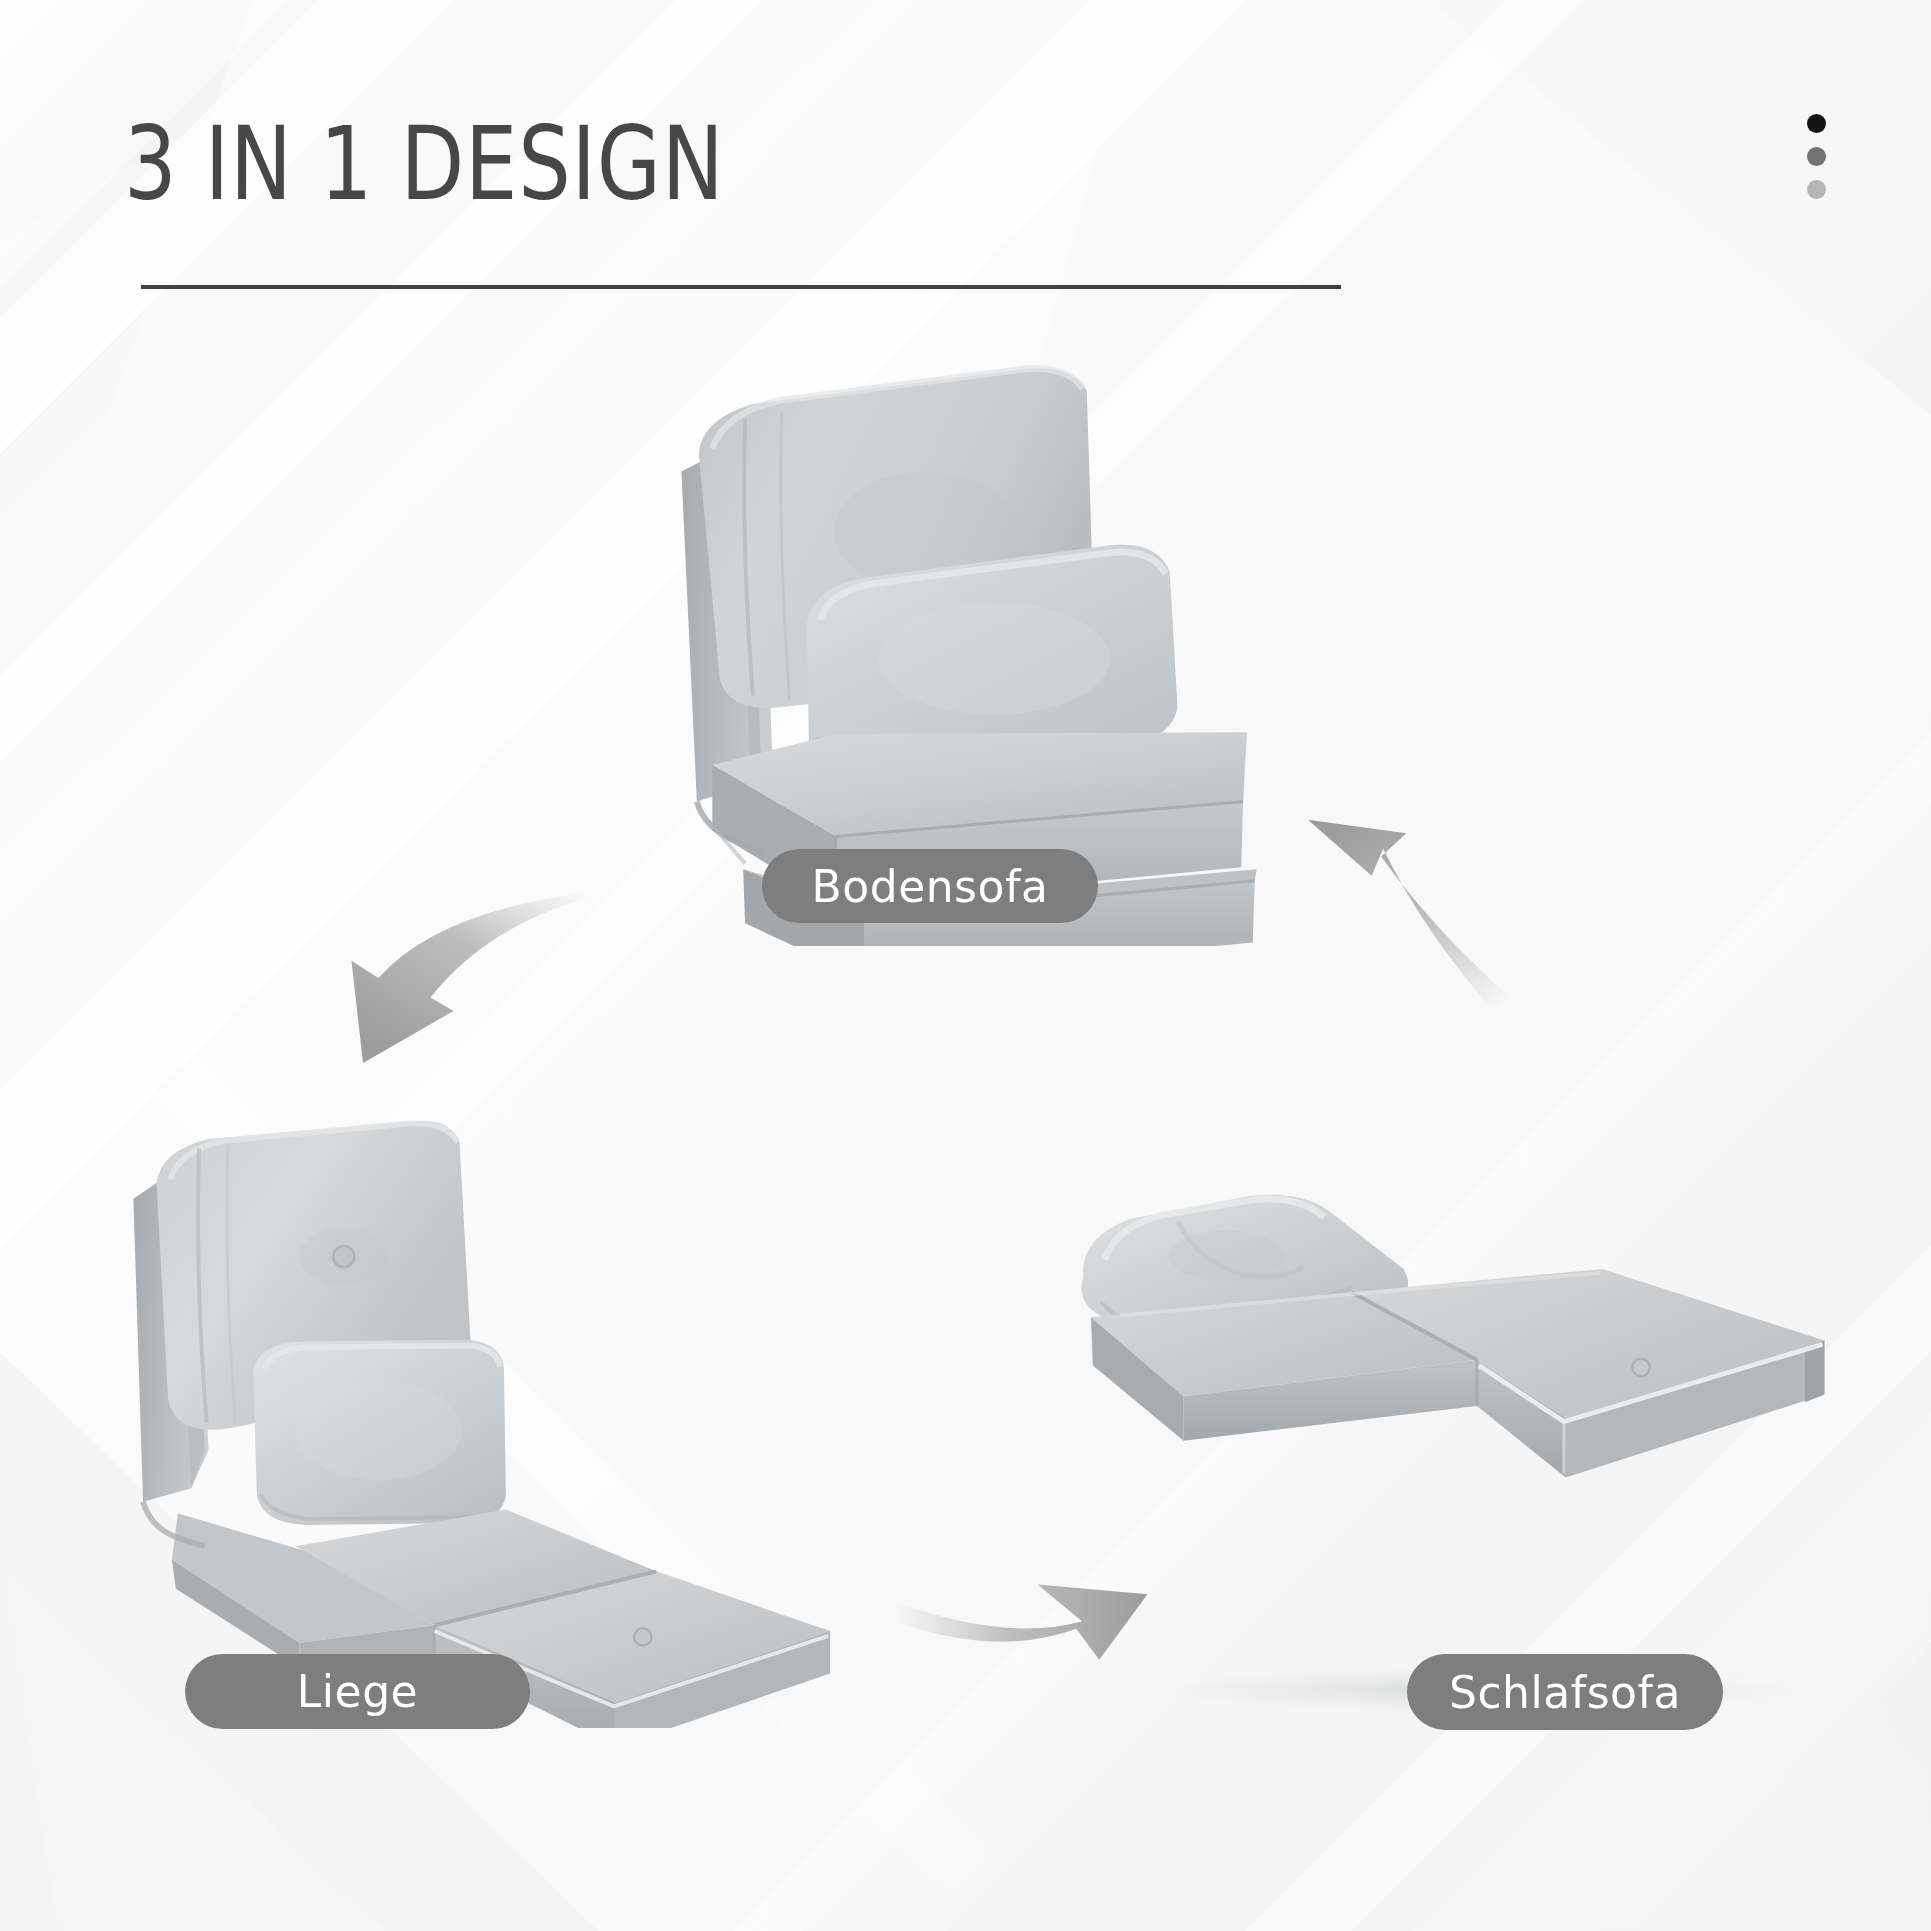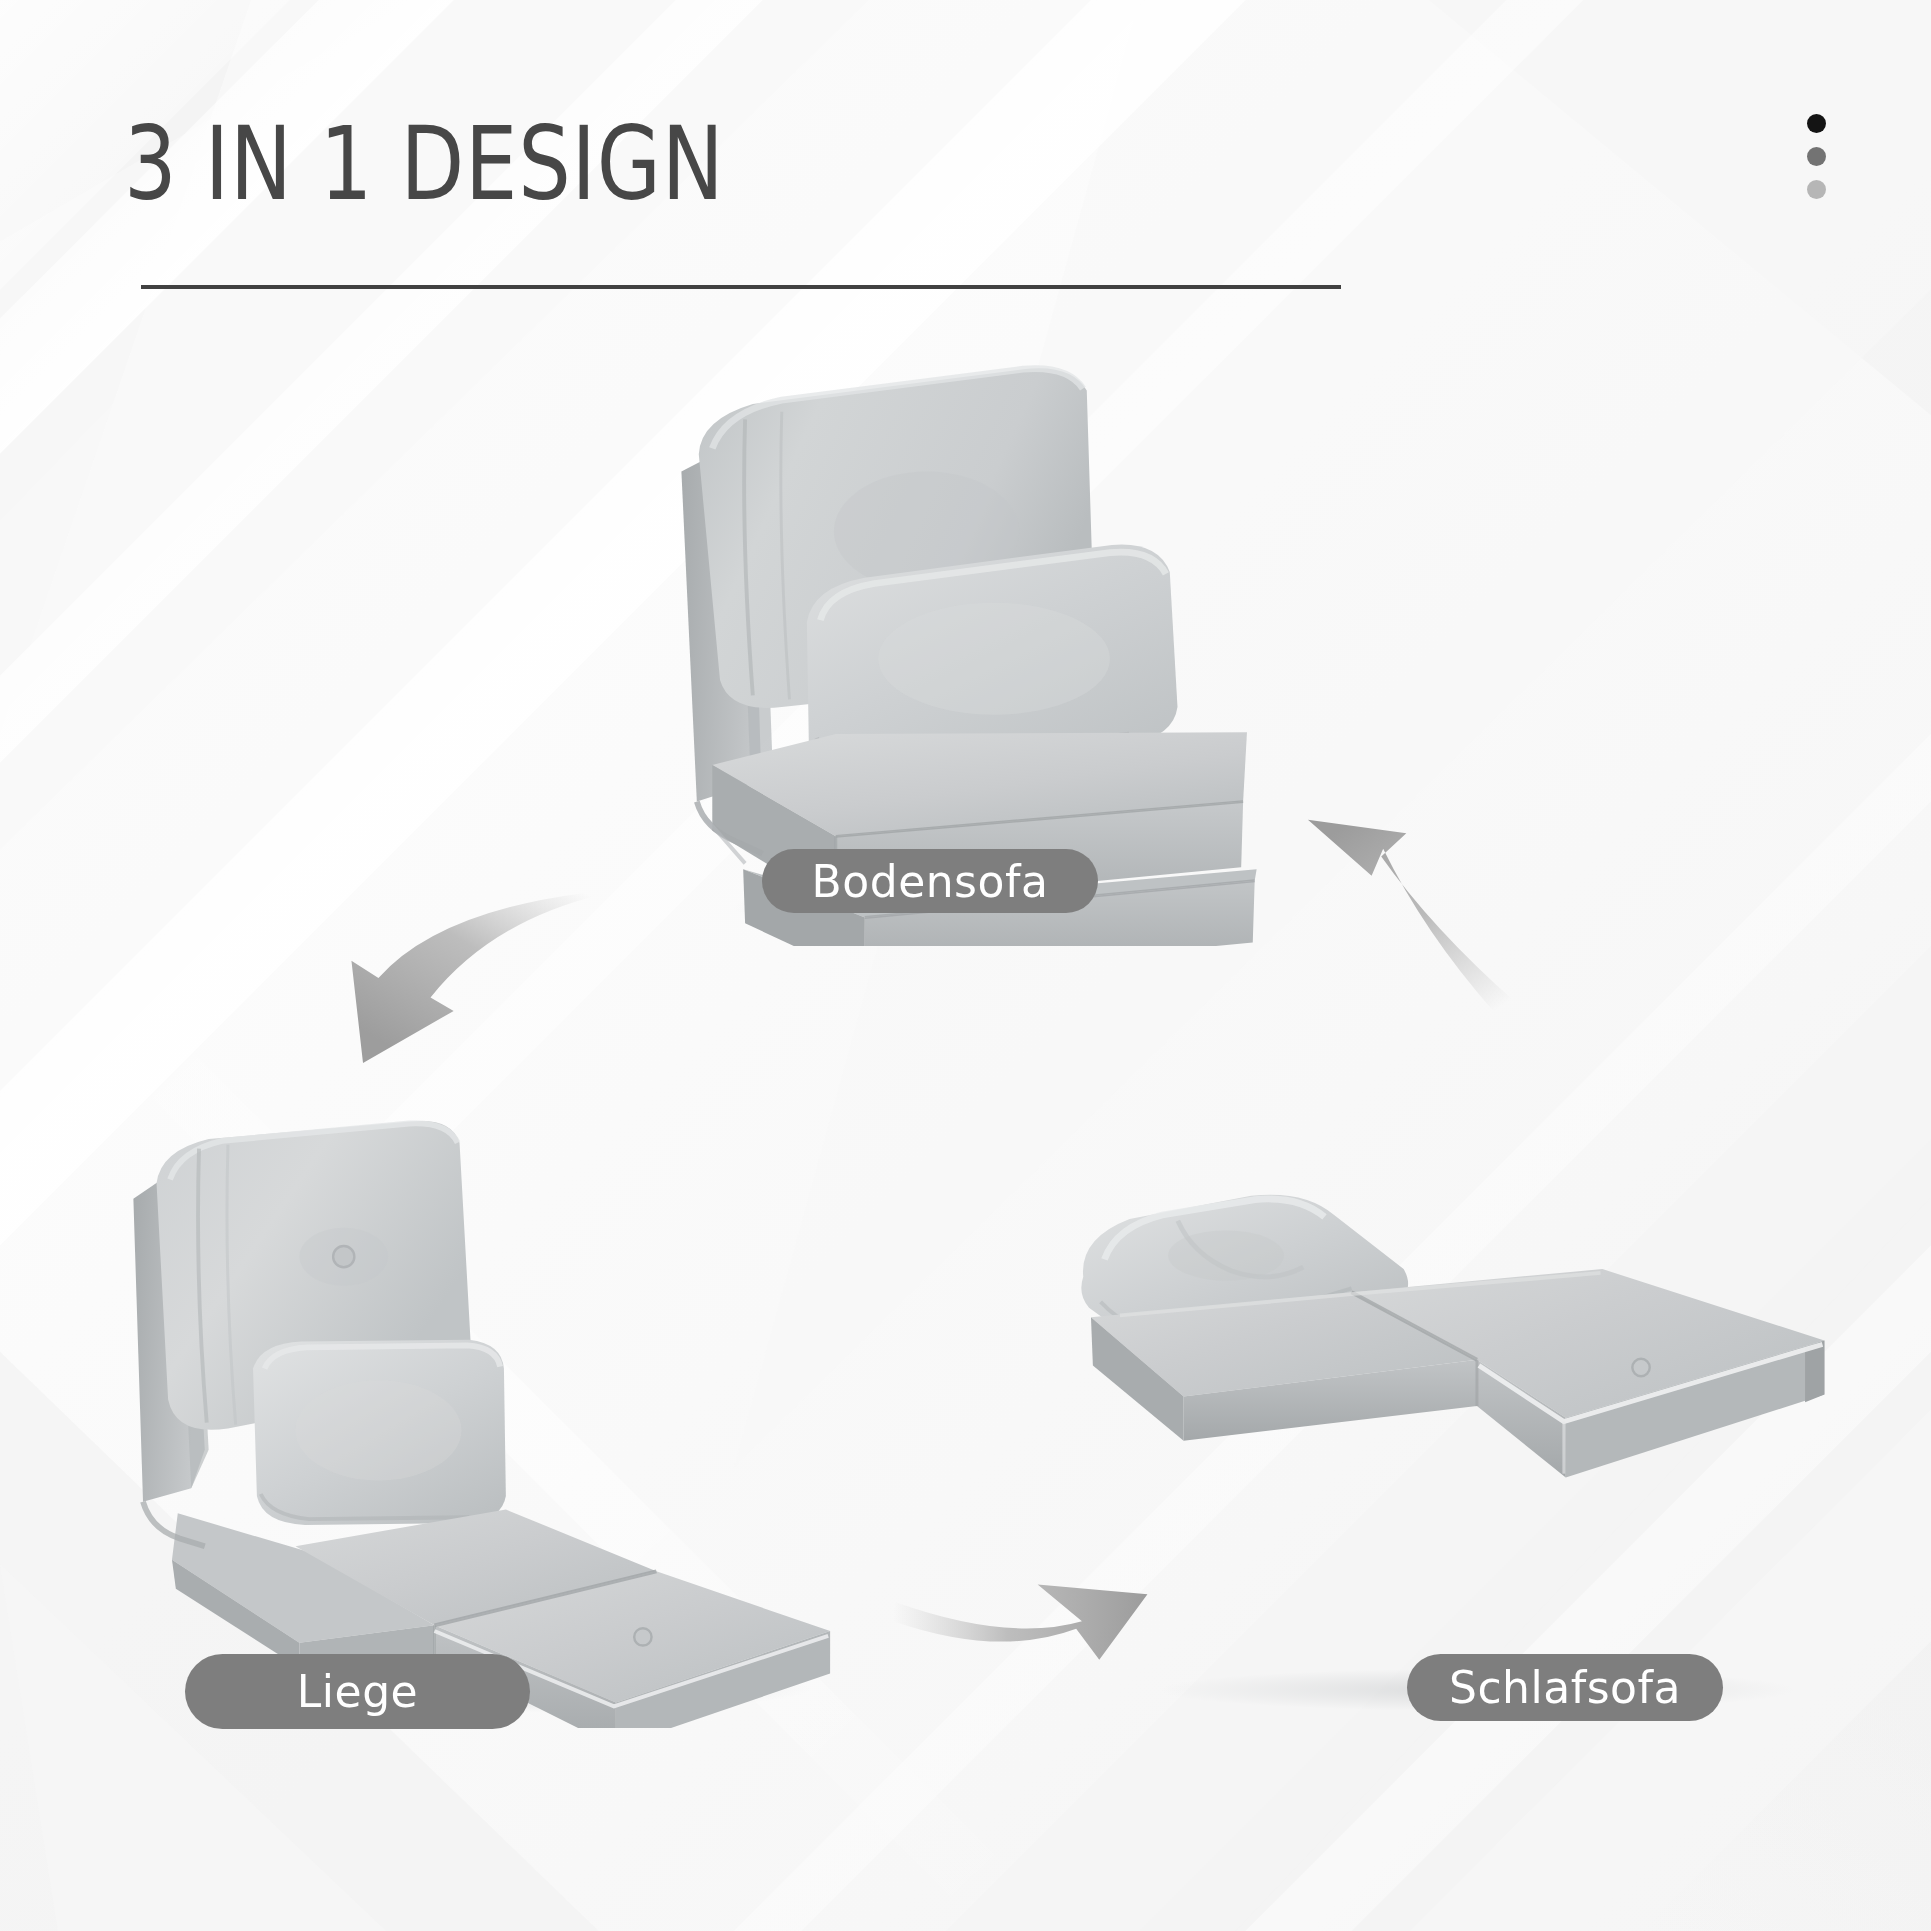--- a/index.html
+++ b/index.html
@@ -48,23 +48,23 @@
     display:flex;align-items:center;justify-content:center;
     background:#7e7e7e;
     border-radius:965px;
     color:#ffffff;
     font-size:44px;
     font-weight:400;
     letter-spacing:0.5px;
     white-space:nowrap;
     font-family:"DejaVu Sans","Liberation Sans",sans-serif;
   }
-  #badge-bodensofa{left:762px;top:849px;width:336px;height:64px;}
+  #badge-bodensofa{left:762px;top:849px;width:336px;height:74px;}
   #badge-liege{left:185px;top:1654px;width:345px;height:75px;}
-  #badge-schlafsofa{left:1407px;top:1654px;width:316px;height:67px;}
+  #badge-schlafsofa{left:1407px;top:1654px;width:316px;height:76px;}
 
   
   .arrow{position:absolute;}
   #arrow-to-liege{left:309px;top:893px;width:299px;height:203px;}
   #arrow-to-bodensofa{left:1279px;top:806px;width:299px;height:208px;}
   #arrow-to-schlafsofa{left:893px;top:1521px;width:323px;height:183px;}
 </style>
 </head>
 <body>
 

